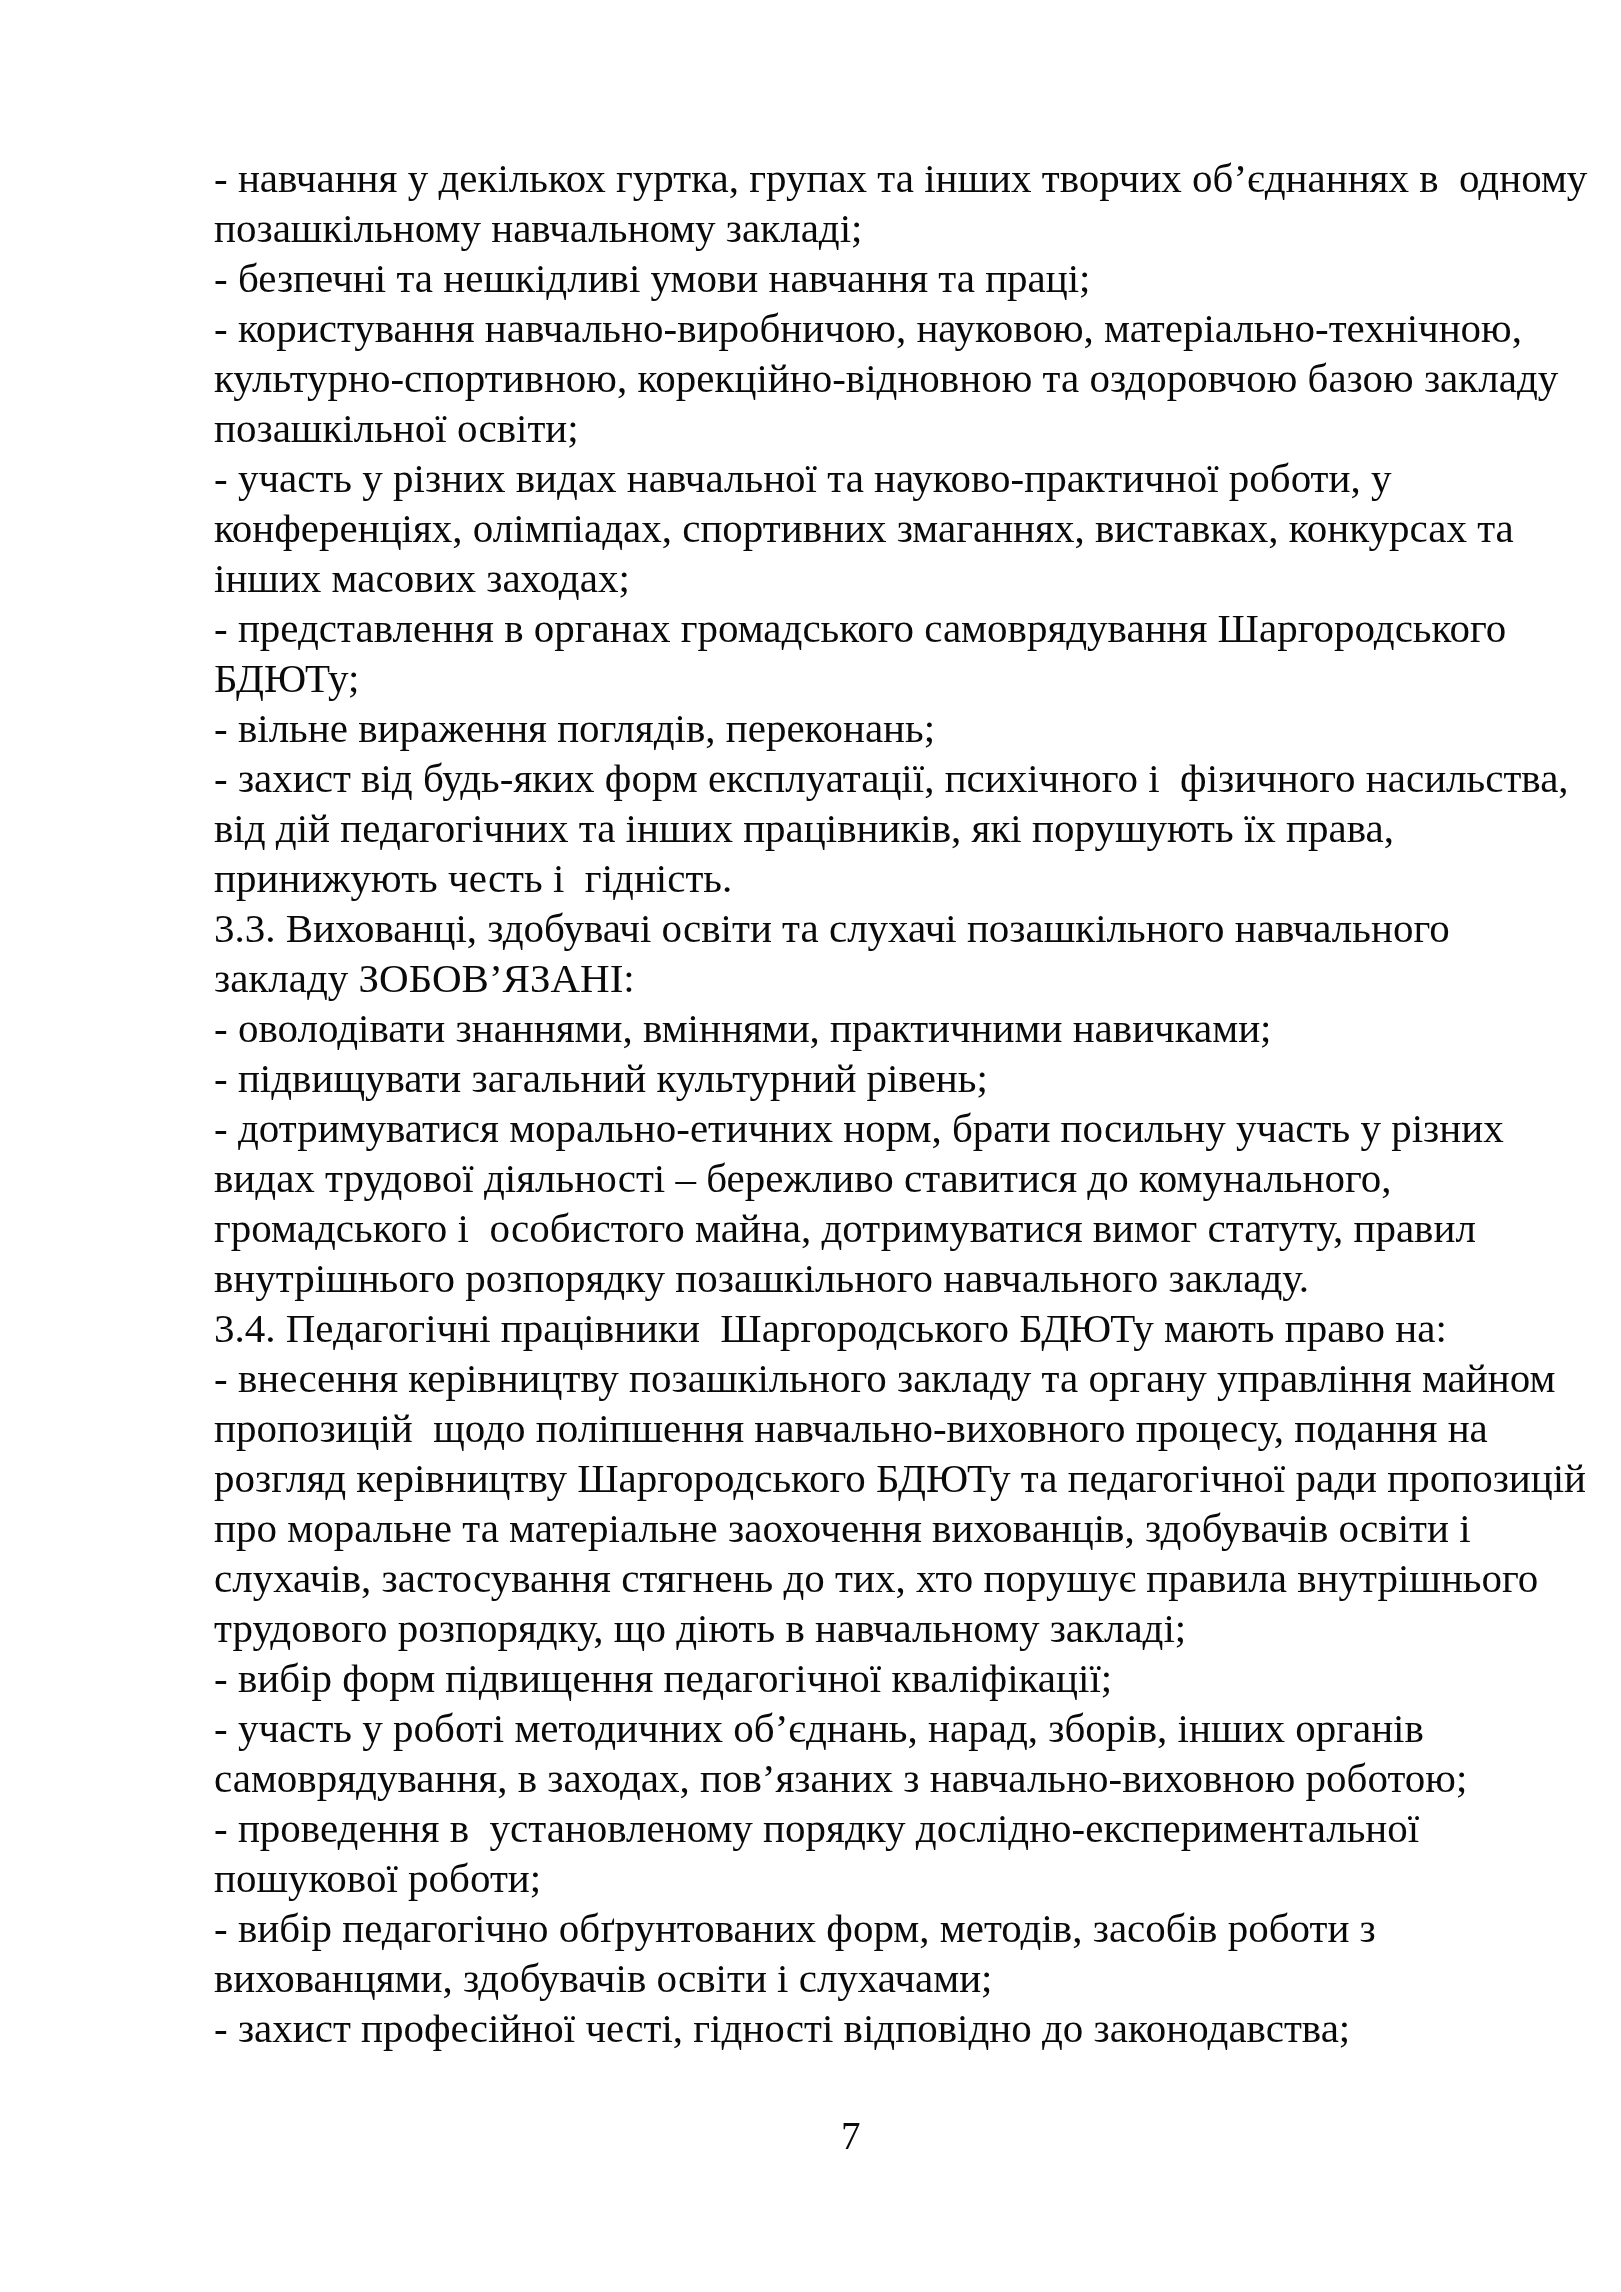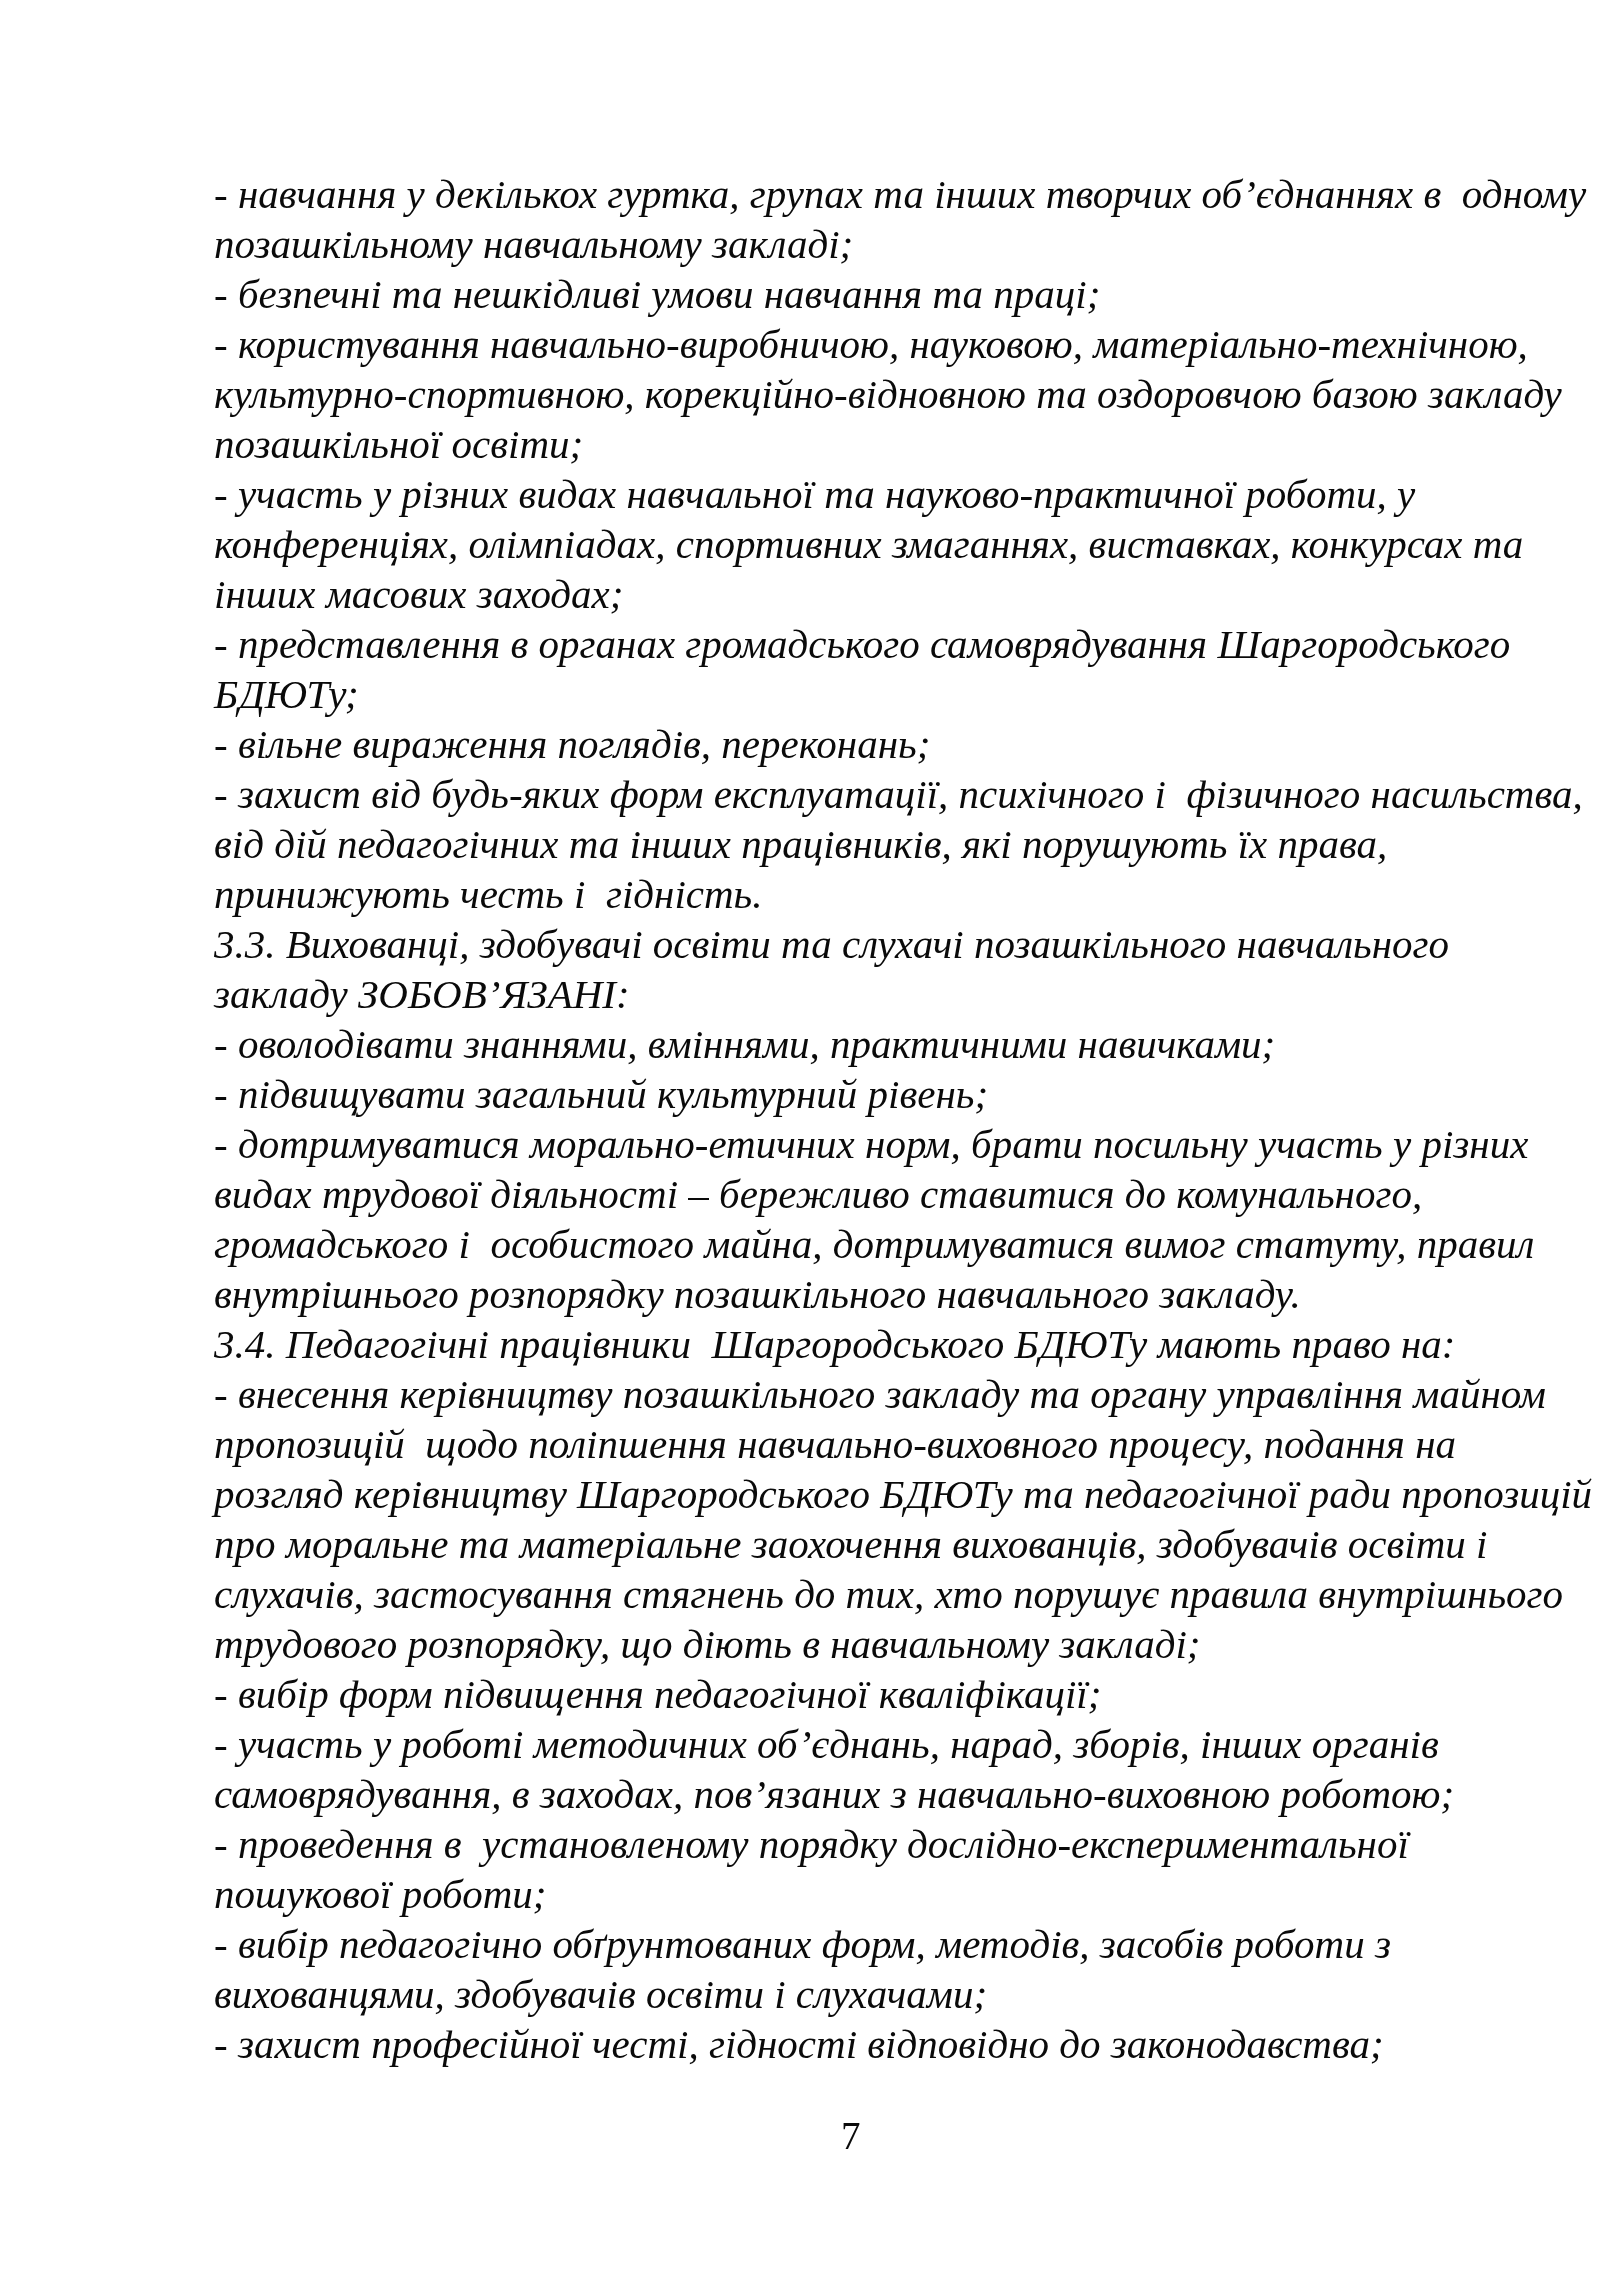--- a/index.html
+++ b/index.html
@@ -19,27 +19,26 @@
     position: absolute;
     left: 0;
     top: 0;
     width: 1621px;
     height: 2293px;
     background: #ffffff;
   }
   .text-block {
     position: absolute;
     left: 214px;
-    top: 169px;
+    top: 153px;
     width: 1353px;
     font-size: 41px;
     line-height: 50px;
     white-space: pre;
     text-rendering: optimizeLegibility;
-    font-style: italic;
   }
   .text-line {
     height: 50px;
   }
   .page-number {
     position: absolute;
     left: 841px;
     top: 2115px;
     font-size: 39px;
     line-height: 41px;

